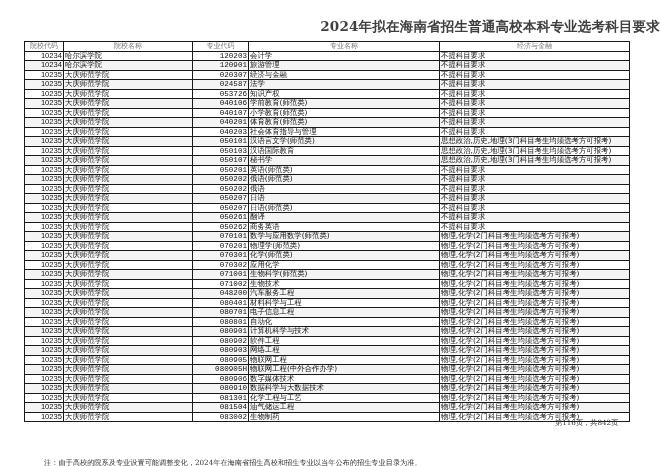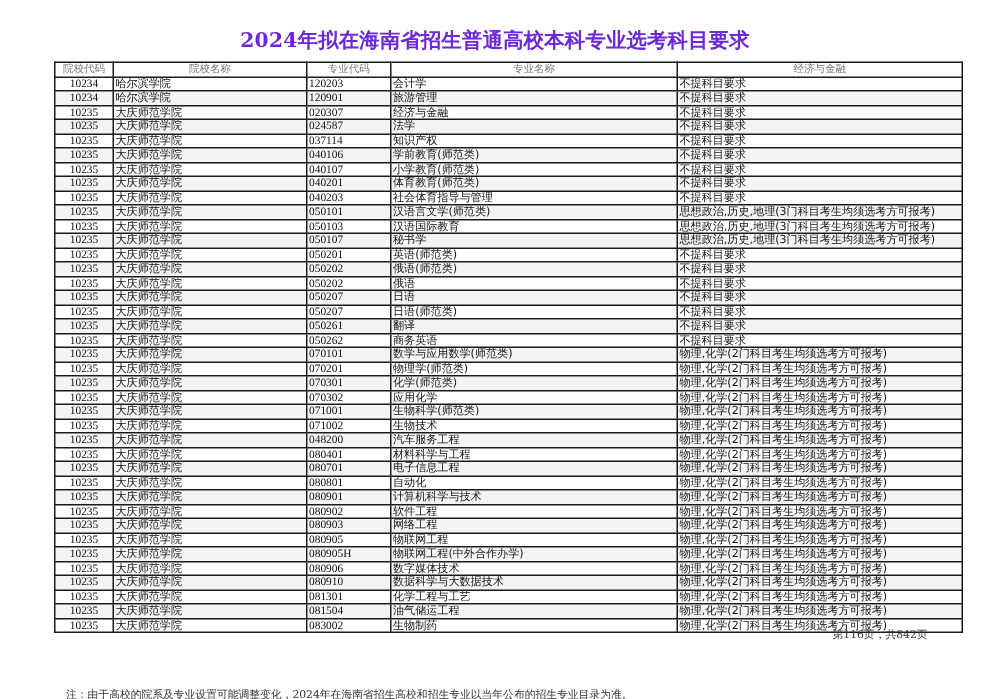--- a/index.html
+++ b/index.html
@@ -1,29 +1,29 @@
 <!DOCTYPE html>
 <html><head>
 <meta charset="utf-8">
 <style>
   html, body { margin: 0; padding: 0; background: #ffffff; }
   body { width: 660px; height: 466px; position: relative; overflow: hidden;
          font-family: "DejaVu Sans", sans-serif; color: #111; }
-  .title { position: absolute; left: 0; top: 18px; width: 660px; text-align: center;
+  .title { position: absolute; left: 0; top: 18px; width: 660px; text-align: right;
            font-family: "DejaVu Serif", serif; font-weight: bold; font-size: 13.5px;
-           letter-spacing: 0.2px; color: #6d28d9; }
-  table.grid { position: absolute; left: 36px; top: 41px; border-collapse: collapse;
+           letter-spacing: 0.2px; color: #404040; }
+  table.grid { position: absolute; left: 24px; top: 41px; border-collapse: collapse;
                table-layout: fixed; width: 605px; padding-left: 36px; }
   table.grid td, table.grid th {
     border: 1px solid #1a1a1a; height: 8.5px; padding: 0 1px; line-height: 8.5px;
     font-size: 7.4px; white-space: nowrap; overflow: hidden; font-weight: normal;
   }
   table.grid th { font-family: "DejaVu Serif", serif; color: #777; text-align: center; font-size: 7px; }
-  table.grid td.c1 { text-align: center; font-family: Liberation Serif, serif; font-size: 7.6px; }
-  table.grid td.c3 { font-family: Liberation Serif, serif; font-size: 7.6px; }
+  table.grid td.c1 { text-align: right; font-family: Liberation Sans, sans-serif; font-size: 7.6px; }
+  table.grid td.c3 { font-family: Liberation Mono, monospace; font-size: 7.6px; text-align: right; }
   table.grid tr.shade td { background: #f4f4f4; }
   .footnote { position: absolute; left: 44px; top: 438px; font-family: "DejaVu Serif", serif;
               font-size: 7.2px; color: #333; margin-top: 20px; }
   .pageno { position: absolute; left: 555px; top: 418px; font-family: "DejaVu Serif", serif;
             font-size: 7.2px; color: #333; }
 </style>
 </head>
 <body>
 
 <div class="title">2024年拟在海南省招生普通高校本科专业选考科目要求</div>
@@ -70,21 +70,21 @@
       <tr class="shade">
         <td class="c1">10235</td>
         <td class="c2">大庆师范学院</td>
         <td class="c3">024587</td>
         <td class="c4">法学</td>
         <td class="c5">不提科目要求</td>
       </tr>
       <tr>
         <td class="c1">10235</td>
         <td class="c2">大庆师范学院</td>
-        <td class="c3">037114</td>
+        <td class="c3">053726</td>
         <td class="c4">知识产权</td>
         <td class="c5">不提科目要求</td>
       </tr>
       <tr class="shade">
         <td class="c1">10235</td>
         <td class="c2">大庆师范学院</td>
         <td class="c3">040106</td>
         <td class="c4">学前教育(师范类)</td>
         <td class="c5">不提科目要求</td>
       </tr>

